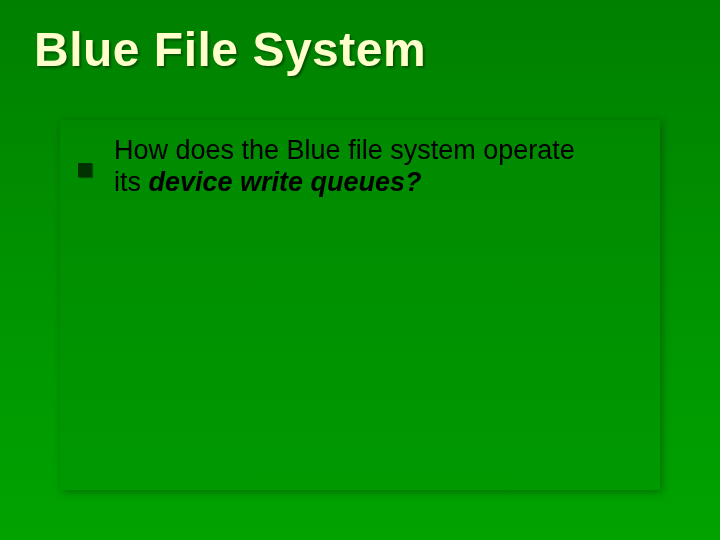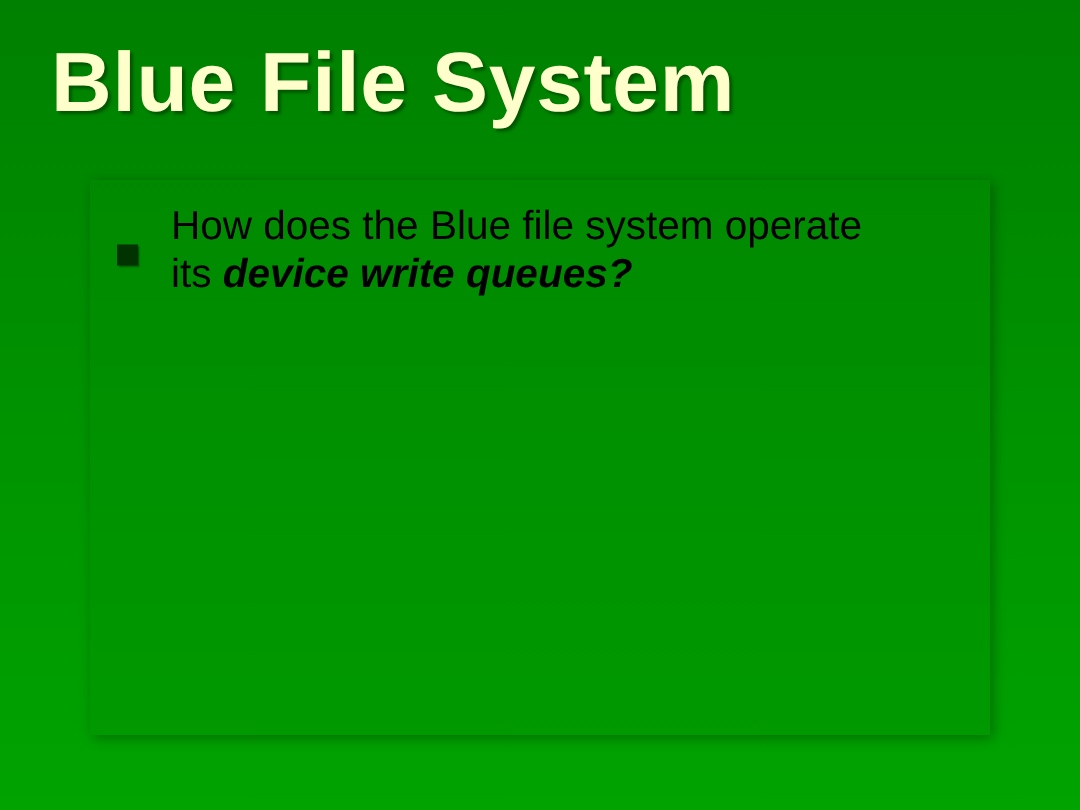--- a/index.html
+++ b/index.html
@@ -13,21 +13,21 @@
   body {
     background: linear-gradient(180deg, #008000 0%, #009400 55%, #00a300 100%);
     position: relative;
   }
   .title {
     position: absolute;
     top: 22px;
     left: 34px;
     font-family: "Arial Black", Arial, Helvetica, sans-serif;
     font-weight: 900;
-    font-size: 56px;
+    font-size: 48px;
     color: #ffffcc;
     letter-spacing: 0.5px;
     text-shadow: 2px 2px 2px rgba(0,0,0,0.35);
   }
   .body-box {
     position: absolute;
     top: 120px;
     left: 60px;
     width: 600px;
     height: 370px;

